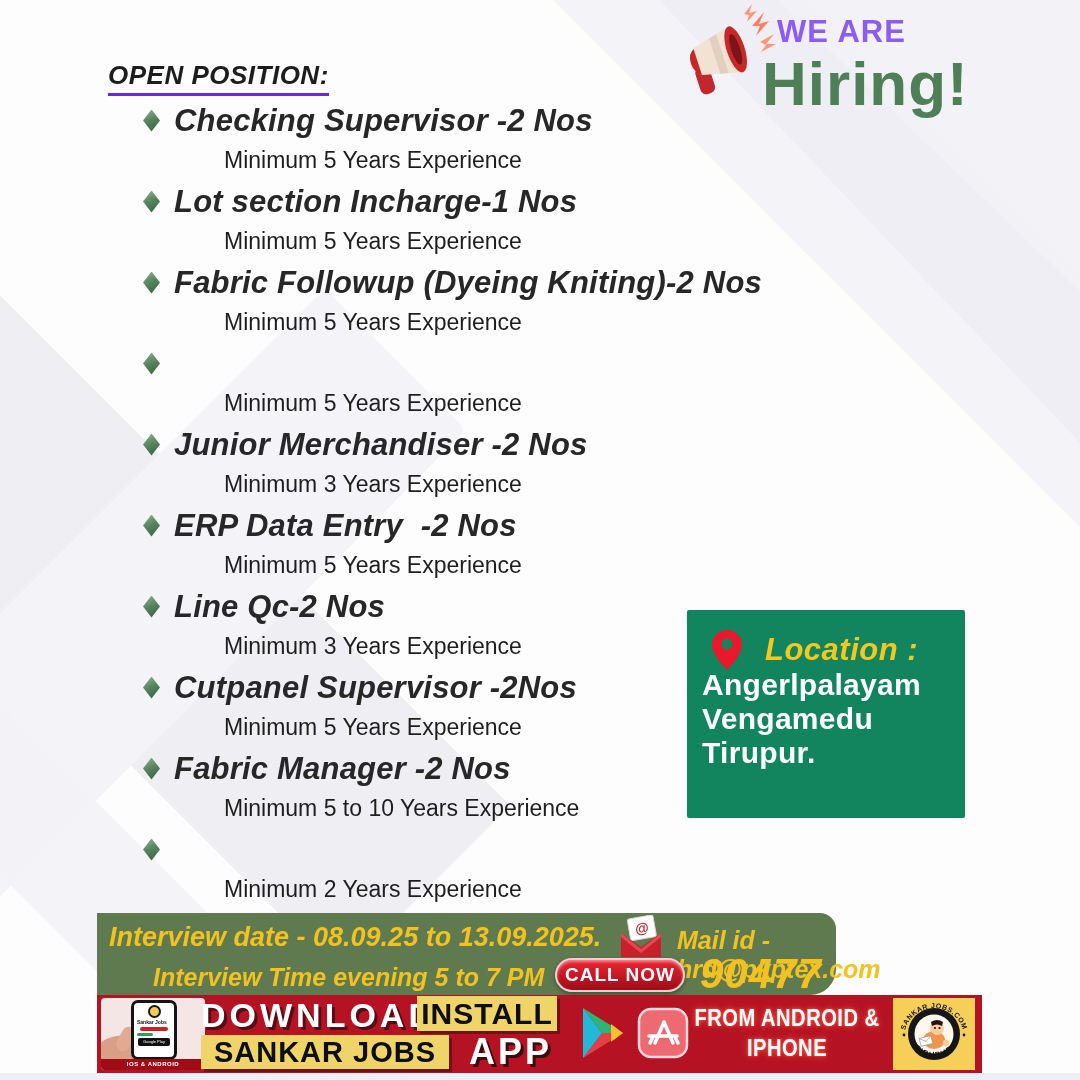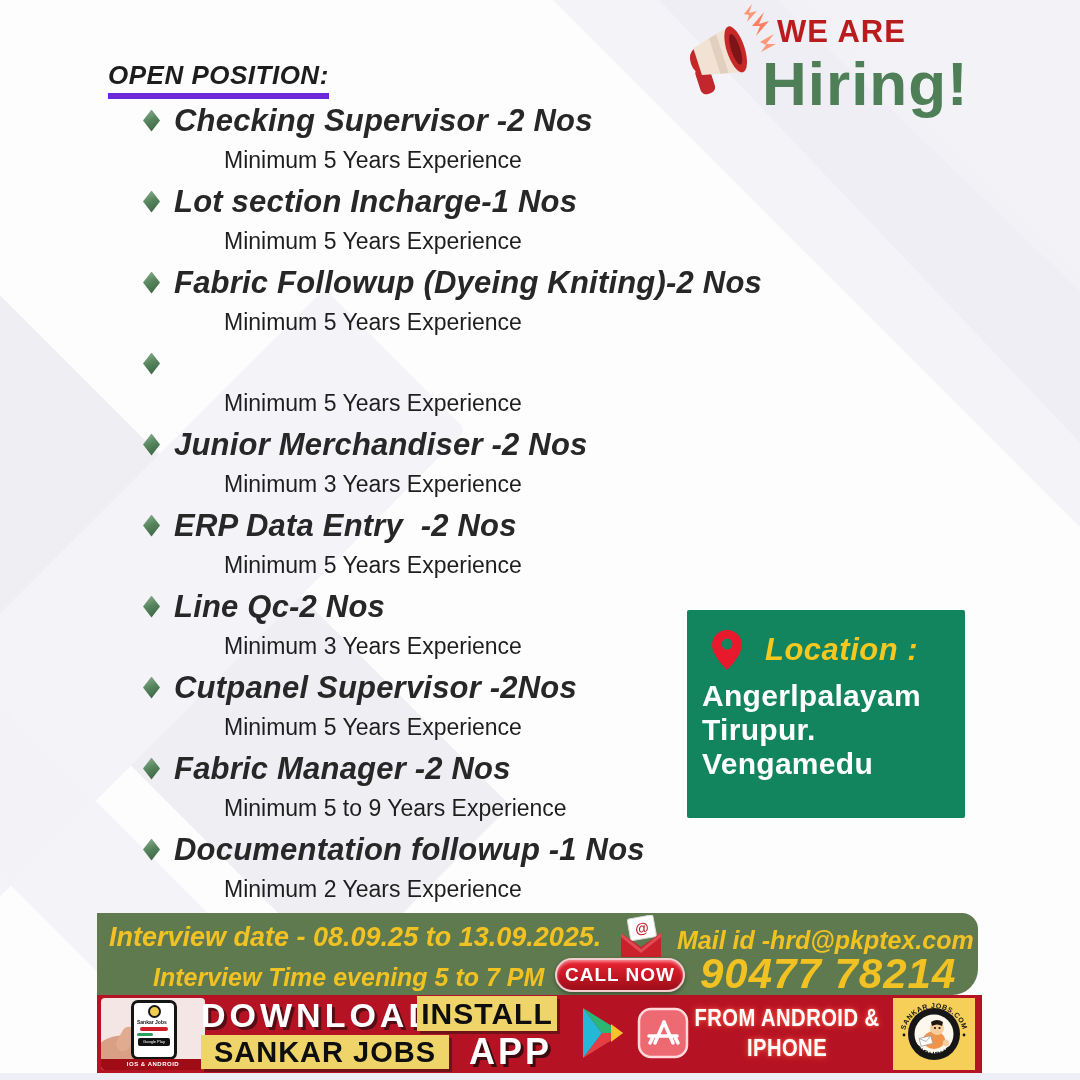--- a/index.html
+++ b/index.html
@@ -17,51 +17,51 @@
   .band { border-radius:8px; }
   .band1 { left:-300px; top:470px; width:850px; height:240px; background:#ececf1; transform:rotate(45deg); opacity:.85; }
   .band2 { left:-330px; top:560px; width:850px; height:200px; background:#f4f4f8; transform:rotate(-45deg); }
   .band3 { left:430px; top:150px; width:980px; height:180px; background:#f0f0f5; transform:rotate(45deg); opacity:.7; }
   .band4 { left:-120px; top:860px; width:500px; height:120px; background:#f1f1f6; transform:rotate(45deg); opacity:.8; }
 
   
   .open-pos {
     position:absolute; left:108px; top:60px;
     font-size:26px; font-weight:bold; font-style:italic; color:#1d1d1d;
-    letter-spacing:.5px; border-bottom:6px solid #6d28d9; padding-bottom:2px;
+    letter-spacing:.5px; border-bottom:3px solid #6d28d9; padding-bottom:2px;
   }
   .jobs { position:absolute; left:105px; top:98px; width:880px; }
   .job { height:81px; }
   .job-title-row { display:flex; align-items:center; height:45px;font-style:italic; }
   .diamond {
     width:17px; height:22px; margin-left:38px; margin-right:14px; flex:0 0 auto;
     background:linear-gradient(155deg,#8fb493 0%,#57855e 45%,#34603d 100%);
     clip-path:polygon(50% 0,100% 50%,50% 100%,0 50%);
   }
   .job-title { font-size:31px; font-weight:bold; color:var(--title_dark); white-space:pre; letter-spacing:.2px; }
   .job-exp { padding-left:119px; font-size:23px; color:#1e1e1e; height:36px; line-height:34px; }
 
   
-  .we-are { position:absolute; left:777px; top:14px; font-size:31px; font-weight:bold; color:#b91c1c; letter-spacing:1px; }
+  .we-are { position:absolute; left:777px; top:14px; font-size:31px; font-weight:bold; color:#8b5cf6; letter-spacing:1px; }
   .hiring { position:absolute; left:762px; top:48px; font-size:62px; font-weight:bold; color:var(--hiring_green); letter-spacing:1px; }
   .megaphone { position:absolute; left:672px; top:4px; width:105px; height:100px; }
 
   
   .loc-box {
     position:absolute; left:687px; top:610px; width:278px; height:208px;
     background:var(--location_green); border-radius:2px;
   }
   .loc-head { position:absolute; left:24px; top:20px; display:flex; align-items:center; }
   .loc-pin { width:32px; height:40px; margin-right:22px; }
   .loc-label { font-size:31px; font-weight:bold; font-style:italic; color:#f6c71f; letter-spacing:.5px; }
-  .loc-lines { position:absolute; left:15px; top:69px; font-size:30px; font-weight:bold; color:#ffffff; line-height:34px; letter-spacing:.3px; }
+  .loc-lines { position:absolute; left:15px; top:58px; font-size:30px; font-weight:bold; color:#ffffff; line-height:34px; letter-spacing:.3px; }
 
   
   .green-bar {
-    position:absolute; left:97px; top:913px; width:881px; height:82px;
+    position:absolute; left:97px; top:913px; width:739px; height:82px;
     background:var(--bar_green); border-radius:0 16px 26px 0;
   }
   .gb-date { position:absolute; left:12px; top:9px; font-size:27px; font-weight:bold; font-style:italic; color:var(--accent_yellow); }
   .gb-mail-icon { position:absolute; left:520px; top:2px; width:48px; height:44px; }
   .gb-mail { position:absolute; left:580px; top:13px; font-size:25px; font-weight:bold; font-style:italic; color:var(--accent_yellow); }
   .gb-time { position:absolute; left:12px; top:50px; font-size:25px; font-weight:bold; font-style:italic; color:var(--accent_yellow);margin-left:44px; }
   .call-btn {
     position:absolute; left:458px; top:45px; width:130px; height:34px;
     background:linear-gradient(#ee2433,#9c0d18); border:2px solid #f3cdd0; border-radius:18px;
     color:#fff; font-size:19px; font-weight:bold; letter-spacing:1px;
@@ -185,43 +185,42 @@
           <span class="diamond"></span>
           <span class="job-title">Cutpanel Supervisor -2Nos</span>
         </div>
       <div class="job-exp">Minimum 5 Years Experience</div>
     </div>
     <div class="job">
       <div class="job-title-row">
           <span class="diamond"></span>
           <span class="job-title">Fabric Manager -2 Nos</span>
         </div>
-      <div class="job-exp">Minimum 5 to 9 Years Experience</div>
-    </div>
-    <div class="job">
-      <div class="job-title-row">
-          <span class="diamond"></span>
-          <span class="job-title">Documentation followup -1 Nos</span>
+      <div class="job-exp">Minimum 5 to 10 Years Experience</div>
+    </div>
+    <div class="job">
+      <div class="job-title-row">
+          <span class="diamond"></span>
         </div>
       <div class="job-exp">Minimum 2 Years Experience</div>
     </div>
   </div>
 
   <div class="loc-box">
     <div class="loc-head">
       <svg class="loc-pin" viewBox="0 0 30 40">
         <path d="M15 0 C6.7 0 0 6.7 0 15 c0 10.5 15 25 15 25 s15 -14.5 15 -25 C30 6.7 23.3 0 15 0 z" fill="#e8192c"></path>
         <circle cx="15" cy="14" r="5.5" fill="#12845e"></circle>
       </svg>
       <span class="loc-label">Location :</span>
     </div>
     <div class="loc-lines">
       <div>Angerlpalayam</div>
+      <div>Vengamedu</div>
       <div>Tirupur.</div>
-      <div>Vengamedu</div>
     </div>
   </div>
 
   <div class="green-bar">
     <div class="gb-date">Interview date - 08.09.25 to 13.09.2025.</div>
     <svg class="gb-mail-icon" viewBox="0 0 48 44">
       <g transform="rotate(-10 24 14)">
         <rect x="12" y="2" width="26" height="22" rx="2" fill="#ffffff" stroke="#d8d8d8"></rect>
         <text x="25" y="18" font-size="14" font-weight="bold" fill="#c0202b" text-anchor="middle">@</text>
       </g>

